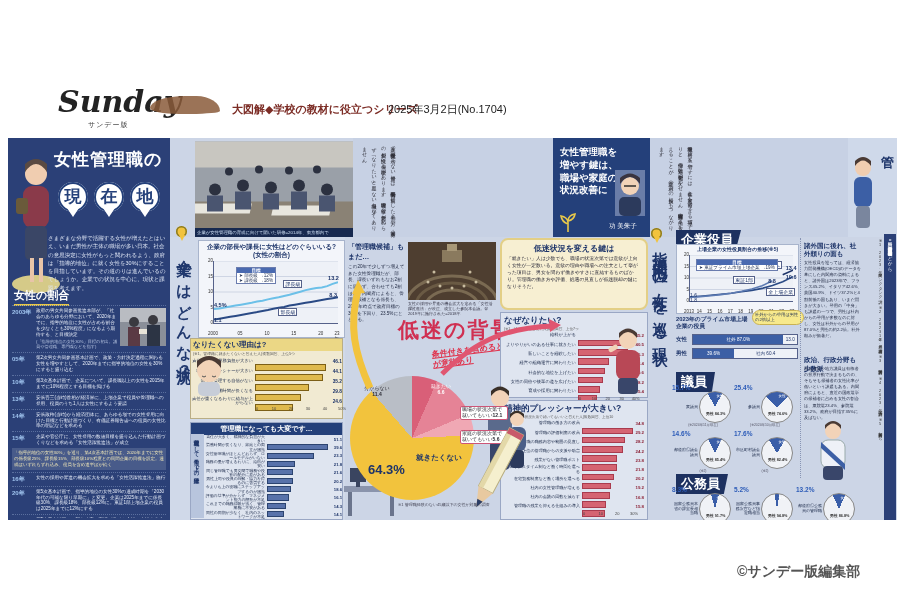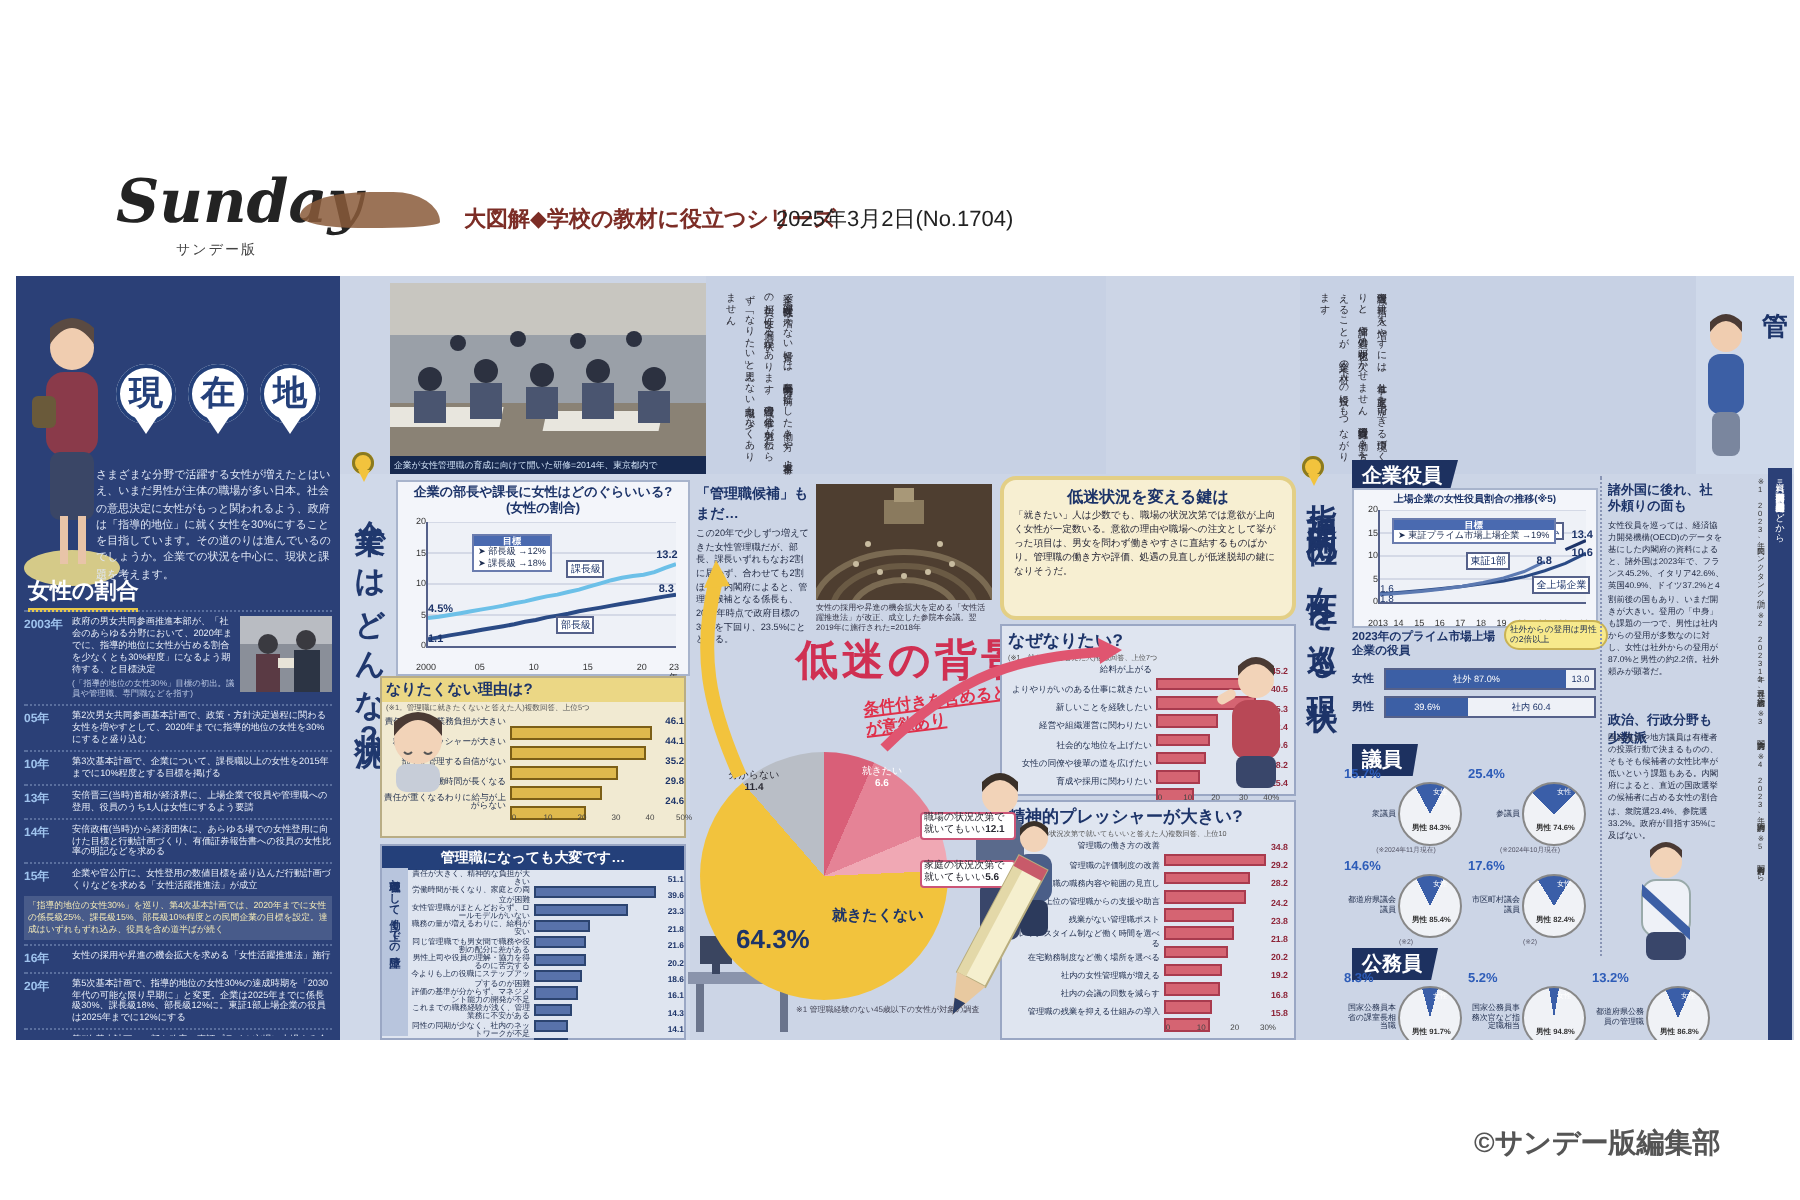--- a/index.html
+++ b/index.html
@@ -123,21 +123,21 @@
   .rchart .bc-note{font-size:3.6px;color:#555;}
   #chartD .bar-label{flex:0 0 74px;font-size:4.3px;}
   #chartD .bar-row{height:9.3px;}
   #chartE .bar-label{flex:0 0 78px;font-size:4.1px;}
   #chartE .bar-row{height:9.2px;}
   .rchart .bar-val{font-size:4.4px;color:#8d2438;}
   #point-illo{left:596px;top:190px;width:42px;height:68px;z-index:3;}
   #stand-illo{left:494px;top:272px;width:30px;height:60px;z-index:1;}
   
   #r-vtitle{left:642px;top:102px;height:278px;font-size:15px;font-weight:bold;color:#1d3469;letter-spacing:4px;}
-  .ribbon{background:#1d3160;color:#fff;font-weight:bold;font-size:10px;padding:1px 8px 1px 5px;
+  .ribbon{background:#1d3160;color:#fff;font-weight:bold;font-size:13px;padding:1px 8px 1px 5px;
           clip-path:polygon(0 0,100% 0,92% 100%,0 100%);}
   #rb-officer{left:668px;top:92px;}
   #chartF{left:668px;top:106px;width:121px;height:68px;}
   #chartF-title{left:2px;top:1px;width:117px;font-size:5px;font-weight:bold;color:#1d3469;text-align:center;}
   #bars2023-title{left:668px;top:178px;width:76px;font-size:5.8px;font-weight:bold;color:#1d3469;line-height:1.25;}
   #bubble{left:744px;top:172px;width:46px;background:#f7e98c;border:1px solid #c9b254;border-radius:8px;font-size:4.3px;padding:1px 2px;line-height:1.25;}
   #stackbars{left:668px;top:196px;width:122px;}
   .st-row{display:flex;align-items:center;height:11px;margin-bottom:3px;}
   .st-lab{flex:0 0 16px;font-size:5.5px;font-weight:bold;color:#1d3469;}
   .st-bar{flex:1;display:flex;height:9px;border:1px solid #55618a;}
@@ -185,20 +185,21 @@
   <svg class="abs" style="left:2px;top:8px" width="52" height="150" viewBox="0 0 52 150">
     <ellipse cx="26" cy="138" rx="24" ry="9" fill="#e8d98a" opacity="0.9"></ellipse>
     <circle cx="26" cy="28" r="11" fill="#f0cdb0"></circle>
       <path d="M15 26 q11 -16 22 0 l0 -8 q-11 -10 -22 0 z" fill="#5a4a42"></path>
     <rect x="13" y="40" width="26" height="42" rx="9" fill="#8a3a4a"></rect>
     <rect x="15" y="80" width="22" height="34" rx="5" fill="#3a4666"></rect>
     <rect x="6" y="52" width="12" height="16" rx="3" fill="#6a5a3a"></rect>
     <rect x="20" y="112" width="4" height="24" fill="#e8c4a8"></rect>
       <rect x="29" y="112" width="4" height="24" fill="#e8c4a8"></rect>
   </svg>
+  <div class="abs" id="main-title">女性管理職の</div>
   <div class="pin" style="left:50px;top:44px"><span>現</span></div>
   <div class="pin" style="left:86px;top:44px"><span>在</span></div>
   <div class="pin" style="left:122px;top:44px"><span>地</span></div>
   <div class="abs" id="intro">さまざまな分野で活躍する女性が増えたとはいえ、いまだ男性が主体の職場が多い日本。社会の意思決定に女性がもっと関われるよう、政府は「指導的地位」に就く女性を30%にすることを目指しています。その道のりは進んでいるのでしょうか。企業での状況を中心に、現状と課題を考えます。</div>
   <div class="abs" id="gov-head">女性の割合</div>
   <div class="abs" id="gov-rows">
       <div class="gov-row">
         <span class="gov-year">2003年</span>
         <div class="gov-text" style="padding-right: 48px;">政府の男女共同参画推進本部が、「社会のあらゆる分野において、2020年までに、指導的地位に女性が占める割合を少なくとも30%程度」になるよう期待する、と目標決定<span class="gov-note">(「指導的地位の女性30%」目標の初出。議員や管理職、専門職などを指す)</span></div>
       </div>
@@ -268,20 +269,34 @@
         <rect x="40" y="50" width="16" height="18"></rect>
         <rect x="68" y="52" width="16" height="16"></rect>
         <rect x="96" y="50" width="16" height="18"></rect>
         <rect x="124" y="54" width="16" height="16"></rect>
       </g>
   </svg>
   <div class="abs" id="meeting-cap">企業が女性管理職の育成に向けて開いた研修=2014年、東京都内で</div>
 
   <div class="abs vband" id="interview1">
     <div class="interview-t">企業で女性管理職が増えない背景には、長時間労働を前提にした働き方や、家事・育児の負担が女性に偏る現状があります。管理職の仕事の魅力が伝わらず、「なりたい」と思えない職場も少なくありません。</div>
+  </div>
+  <div class="abs" id="quote-card">
+    <div class="abs" id="quote-line">女性管理職を増やす鍵は、職場や家庭の状況改善に</div>
+    <svg class="abs" id="portrait" viewBox="0 0 30 46">
+      <rect width="30" height="46" fill="#6a7da8"></rect>
+        <circle cx="15" cy="16" r="9" fill="#f2d3b8"></circle>
+      <path d="M5 14 q10 -14 20 0 l0 -6 q-10 -9 -20 0 z" fill="#3a3440"></path>
+      <rect x="4" y="27" width="22" height="19" rx="5" fill="#2c3a5c"></rect>
+      <line x1="9" y1="16" x2="21" y2="16" stroke="#222" stroke-width="1.4"></line>
+    </svg>
+    <svg class="abs" style="left:6px;top:74px" width="18" height="20" viewBox="0 0 18 20">
+      <path d="M9 20 V8 M9 12 Q3 10 2 4 Q8 5 9 10 M9 9 Q15 8 16 2 Q10 3 9 8" stroke="#e8c84a" stroke-width="1.6" fill="none"></path>
+    </svg>
+    <div class="abs" id="quote-name">功 美朱子</div>
   </div>
   <div class="abs vband" id="interview2">
     <div class="interview-t">管理職を目指す人を増やすには、仕事と家庭を両立できる環境づくりと、評価や処遇の透明化が欠かせません。管理職自身の働き方を変えることが、企業の人材への投資にもつながります。</div>
   </div>
   <div class="abs" id="corner-panel">
     <svg style="position:absolute;left:2px;top:18px" width="26" height="76" viewBox="0 0 26 76">
       <circle cx="13" cy="12" r="8" fill="#f0cdb0"></circle>
         <path d="M5 10 q8 -11 16 0 l0 -5 q-8 -8 -16 0 z" fill="#4a3a34"></path>
       <rect x="4" y="21" width="18" height="30" rx="6" fill="#3c5fa5"></rect>
         <rect x="6" y="50" width="14" height="22" rx="4" fill="#7a869e"></rect>

